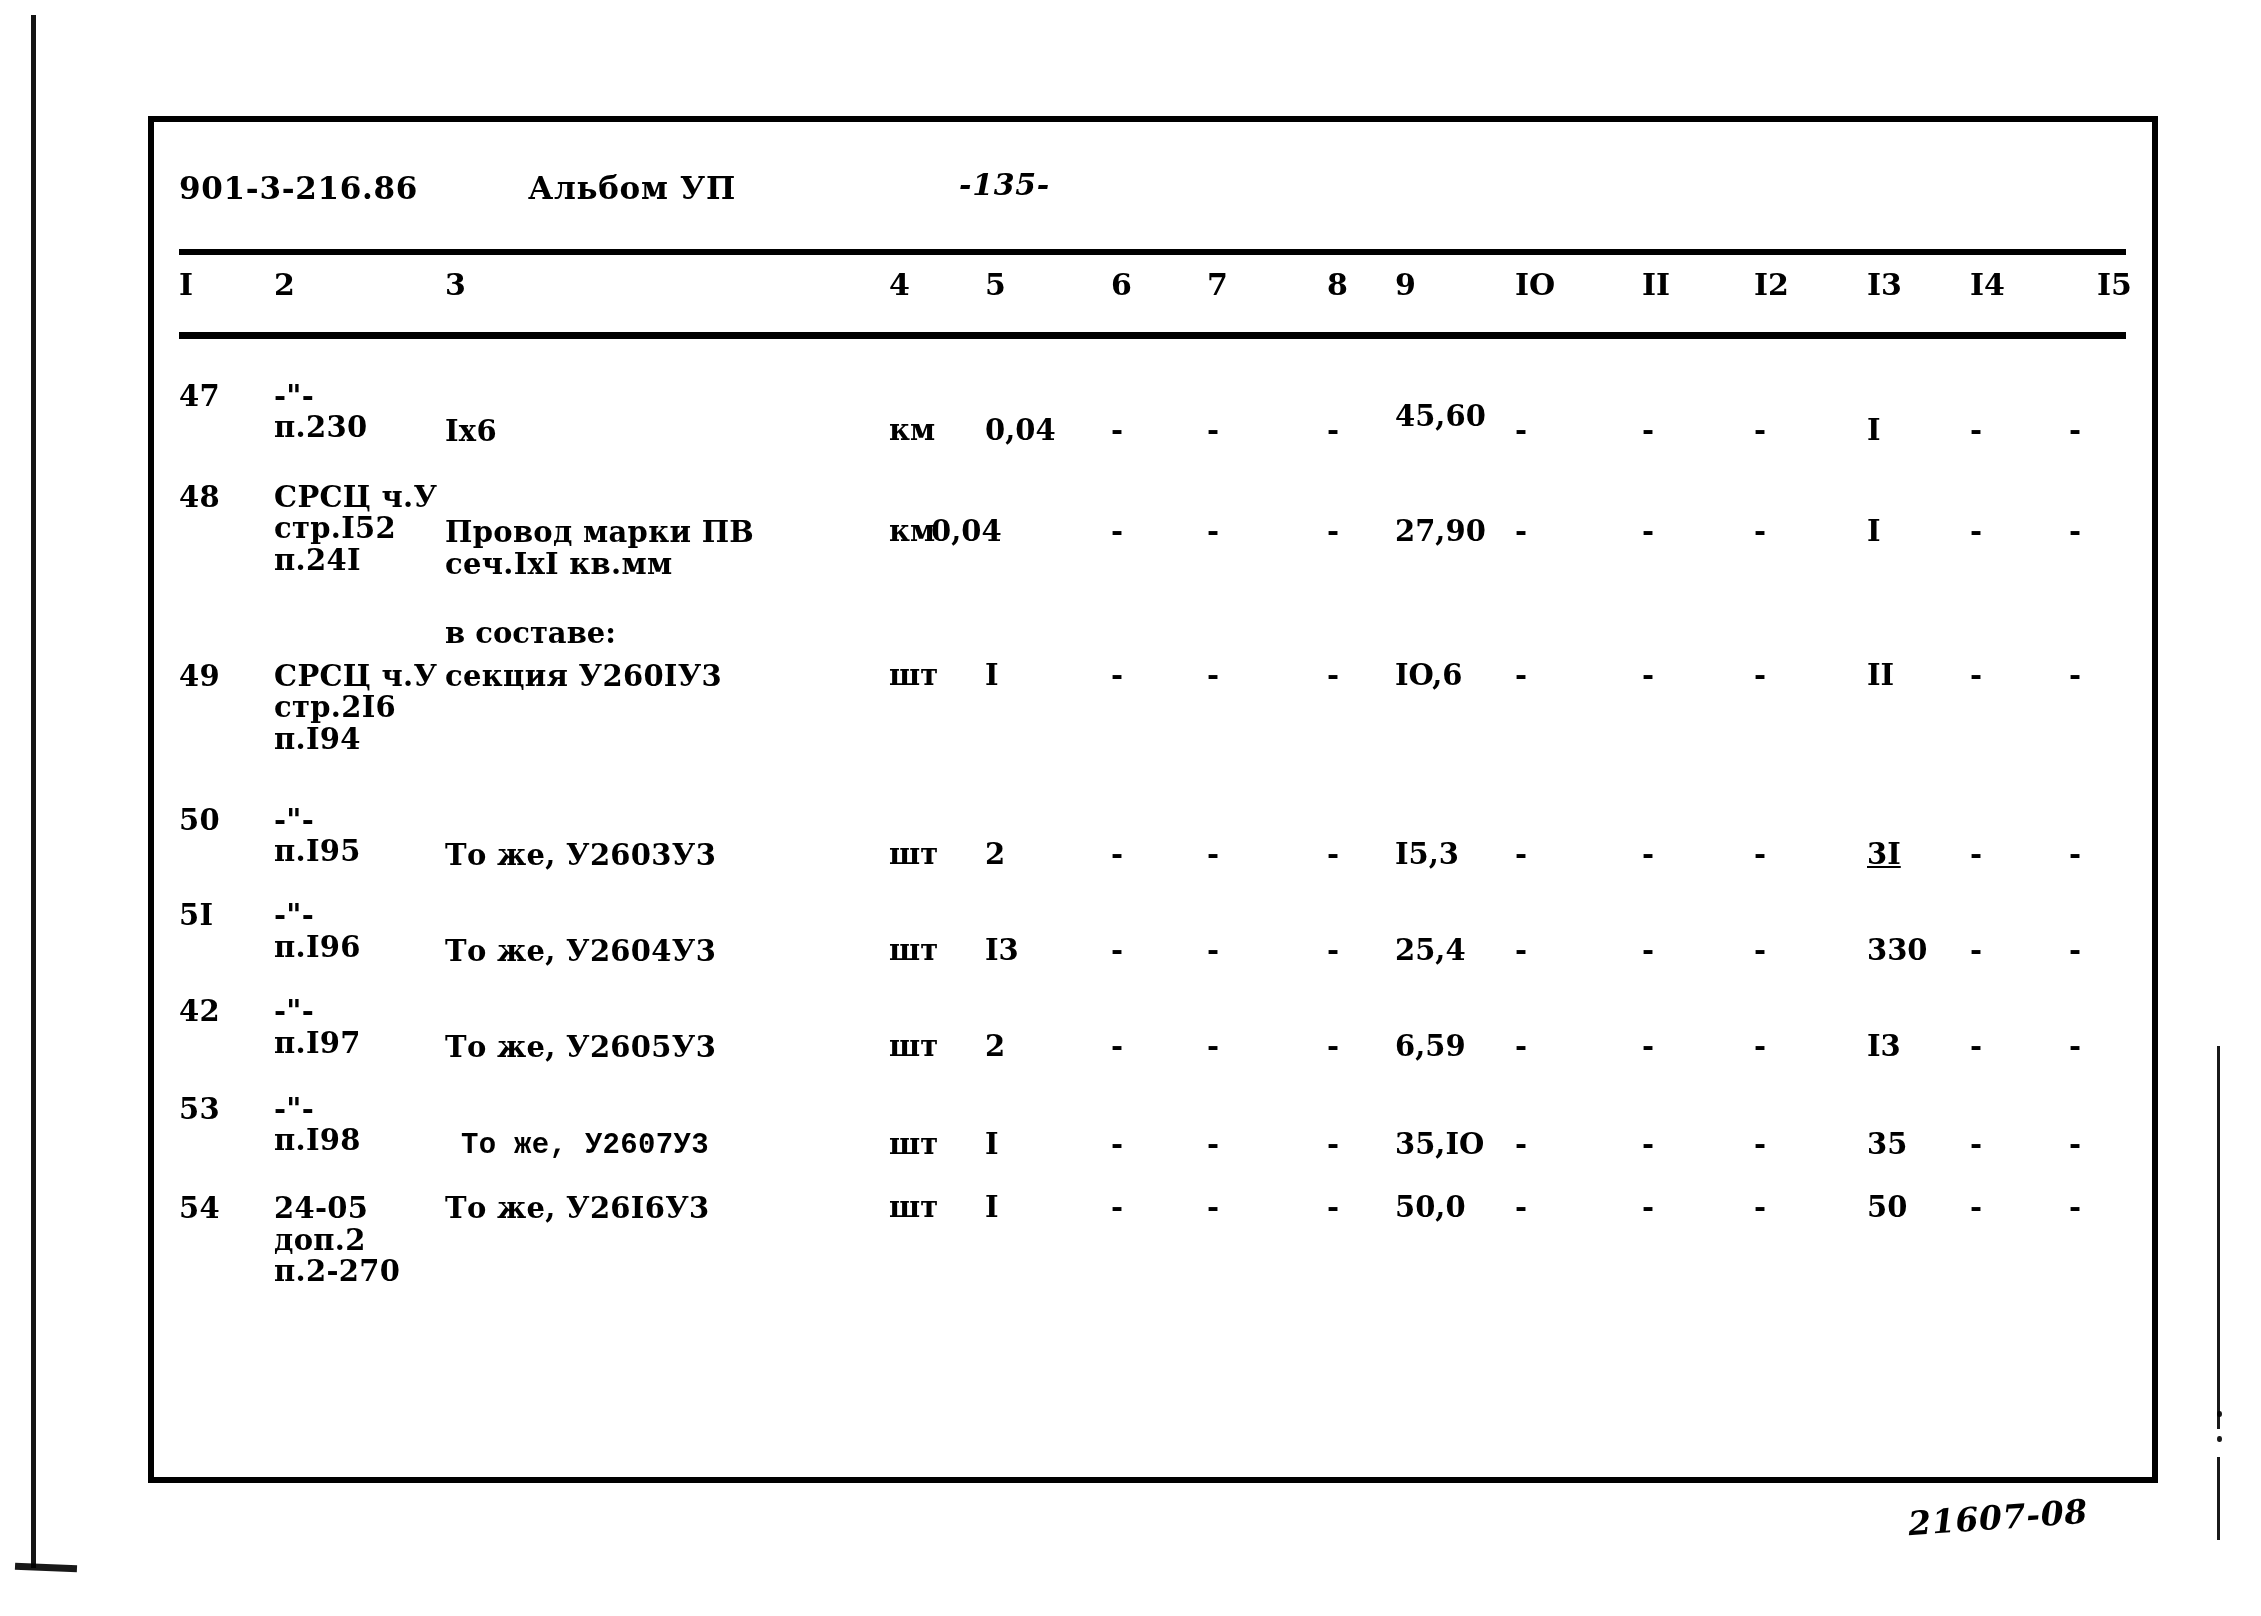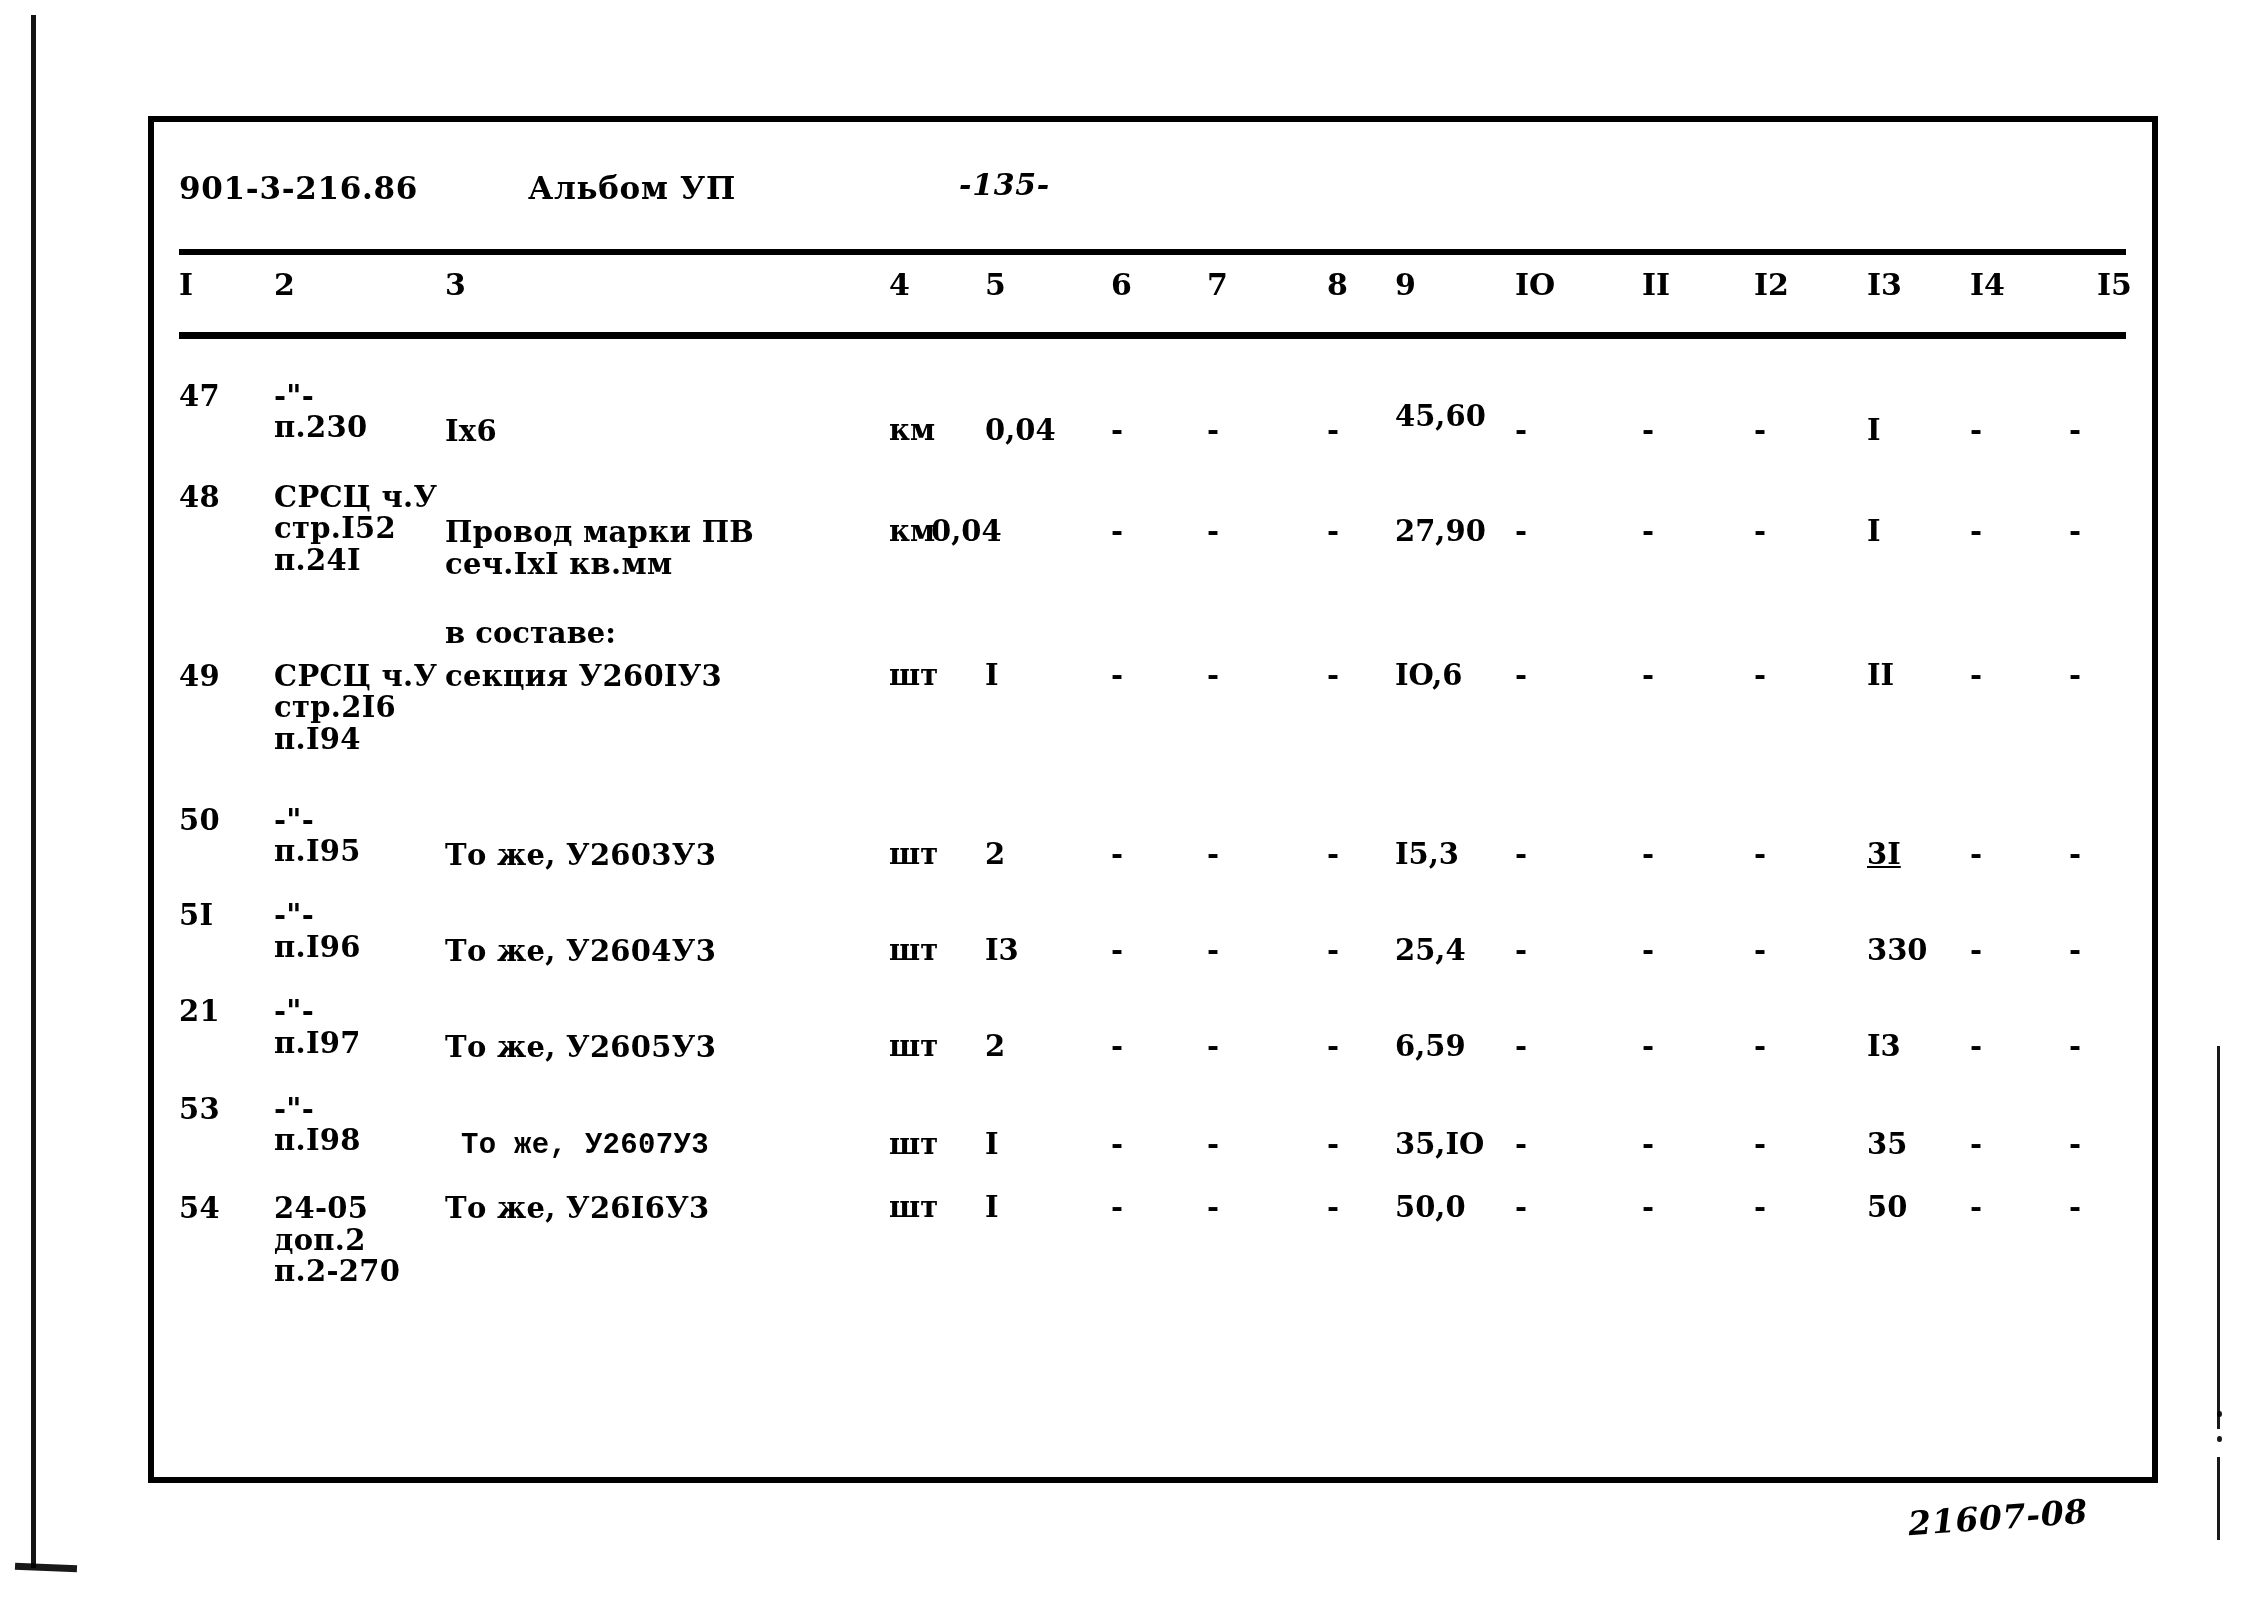--- a/index.html
+++ b/index.html
@@ -204,21 +204,21 @@
       <div class="num" style="left: 1111px; top: 933px;">-</div>
       <div class="num" style="left: 1207px; top: 933px;">-</div>
       <div class="num" style="left: 1327px; top: 933px;">-</div>
       <div class="num" style="left: 1395px; top: 933px;">25,4</div>
       <div class="num" style="left: 1515px; top: 933px;">-</div>
       <div class="num" style="left: 1642px; top: 933px;">-</div>
       <div class="num" style="left: 1754px; top: 933px;">-</div>
       <div class="num" style="left: 1867px; top: 933px;">330</div>
       <div class="num" style="left: 1970px; top: 933px;">-</div>
       <div class="num" style="left: 2069px; top: 933px;">-</div>
-      <div class="cell" style="left: 179px; top: 993px;">21</div>
+      <div class="cell" style="left: 179px; top: 993px;">42</div>
       <div class="cell" style="left: 274px; top: 993px;">-"-</div>
       <div class="cell" style="left: 274px; top: 1025px;">п.I97</div>
       <div class="cell" style="left: 445px; top: 1029px;">То же, У2605У3</div>
       <div class="num" style="left: 889px; top: 1029px;">шт</div>
       <div class="num" style="left: 985px; top: 1029px;">2</div>
       <div class="num" style="left: 1111px; top: 1029px;">-</div>
       <div class="num" style="left: 1207px; top: 1029px;">-</div>
       <div class="num" style="left: 1327px; top: 1029px;">-</div>
       <div class="num" style="left: 1395px; top: 1029px;">6,59</div>
       <div class="num" style="left: 1515px; top: 1029px;">-</div>

